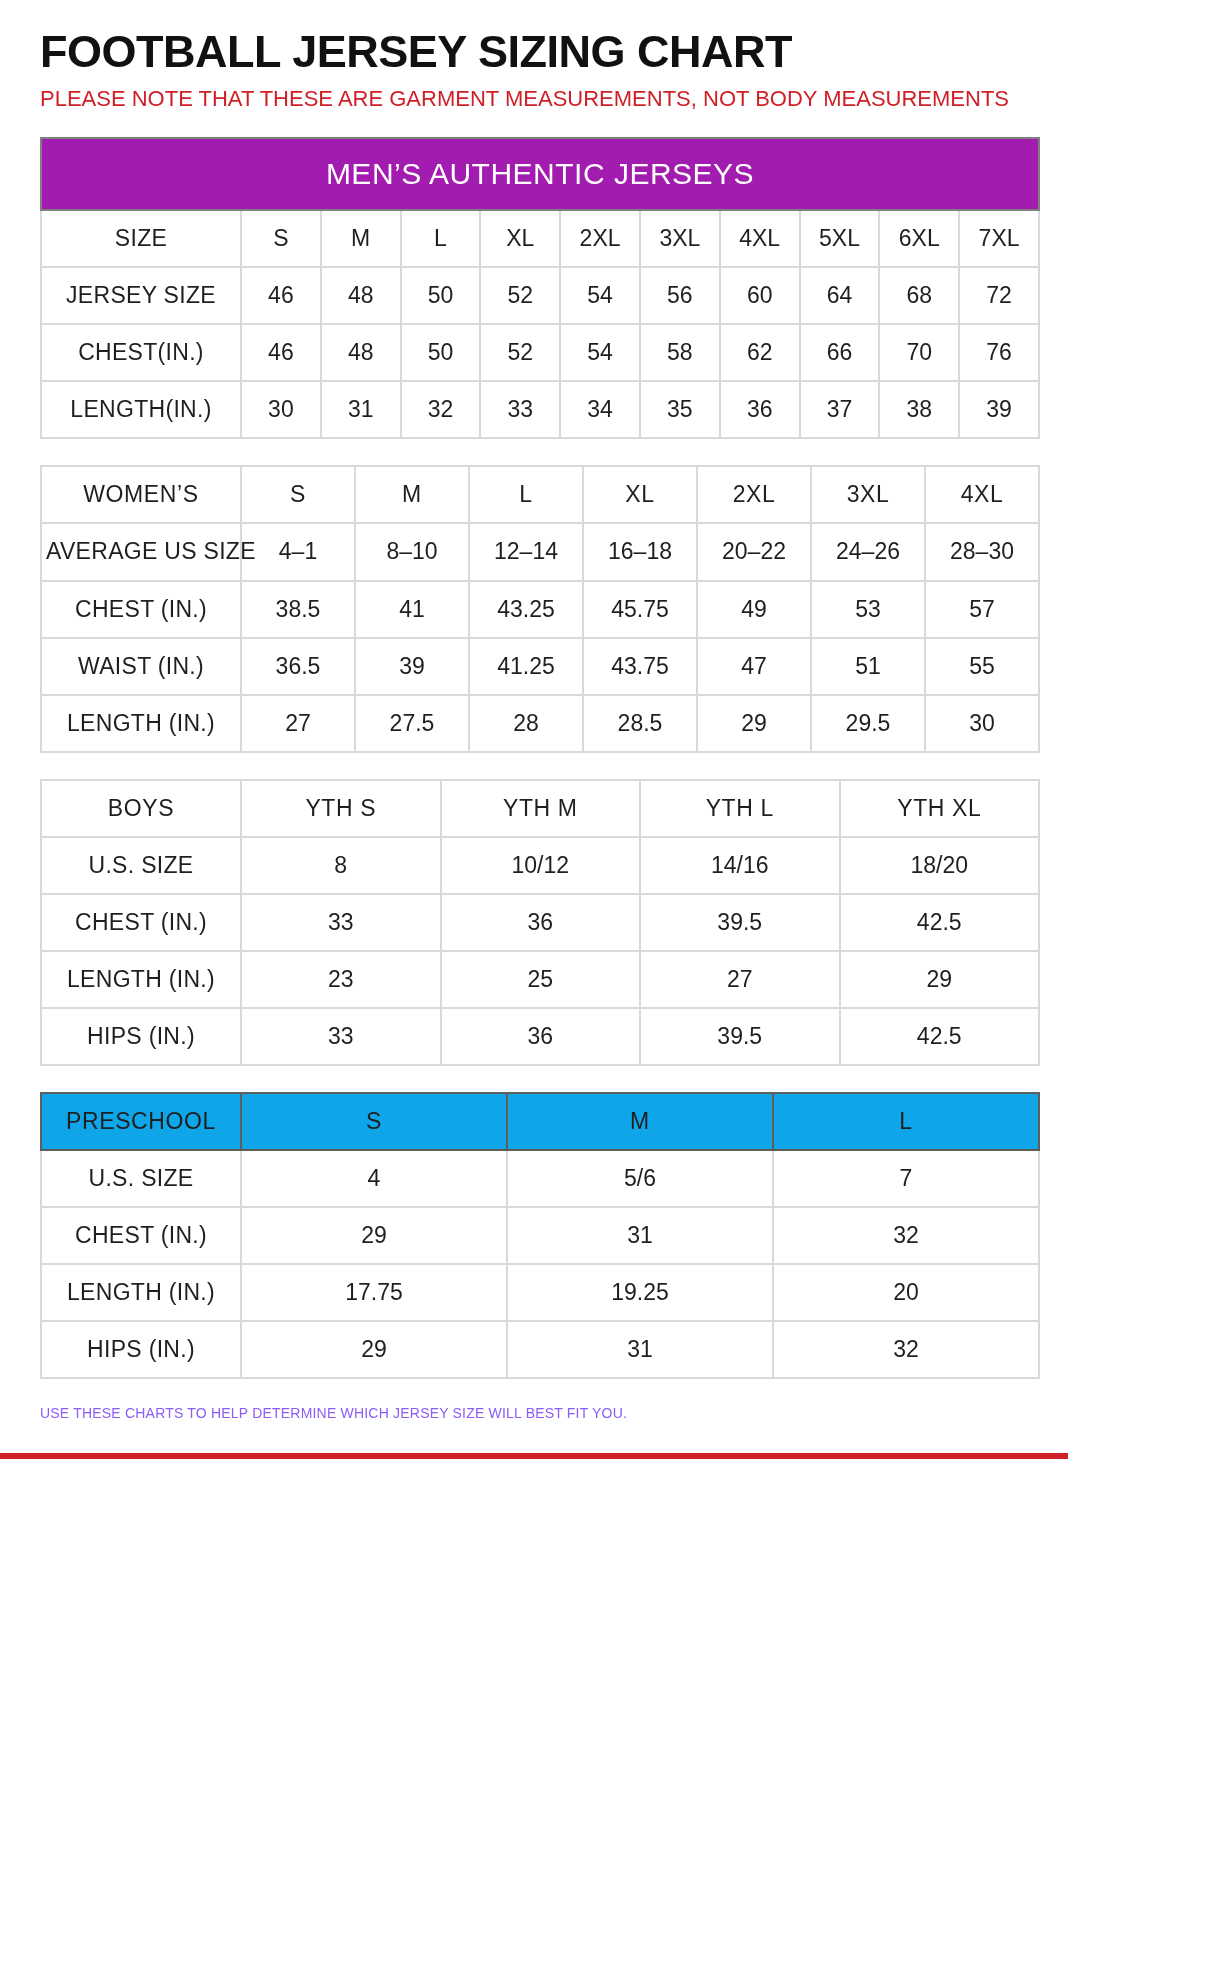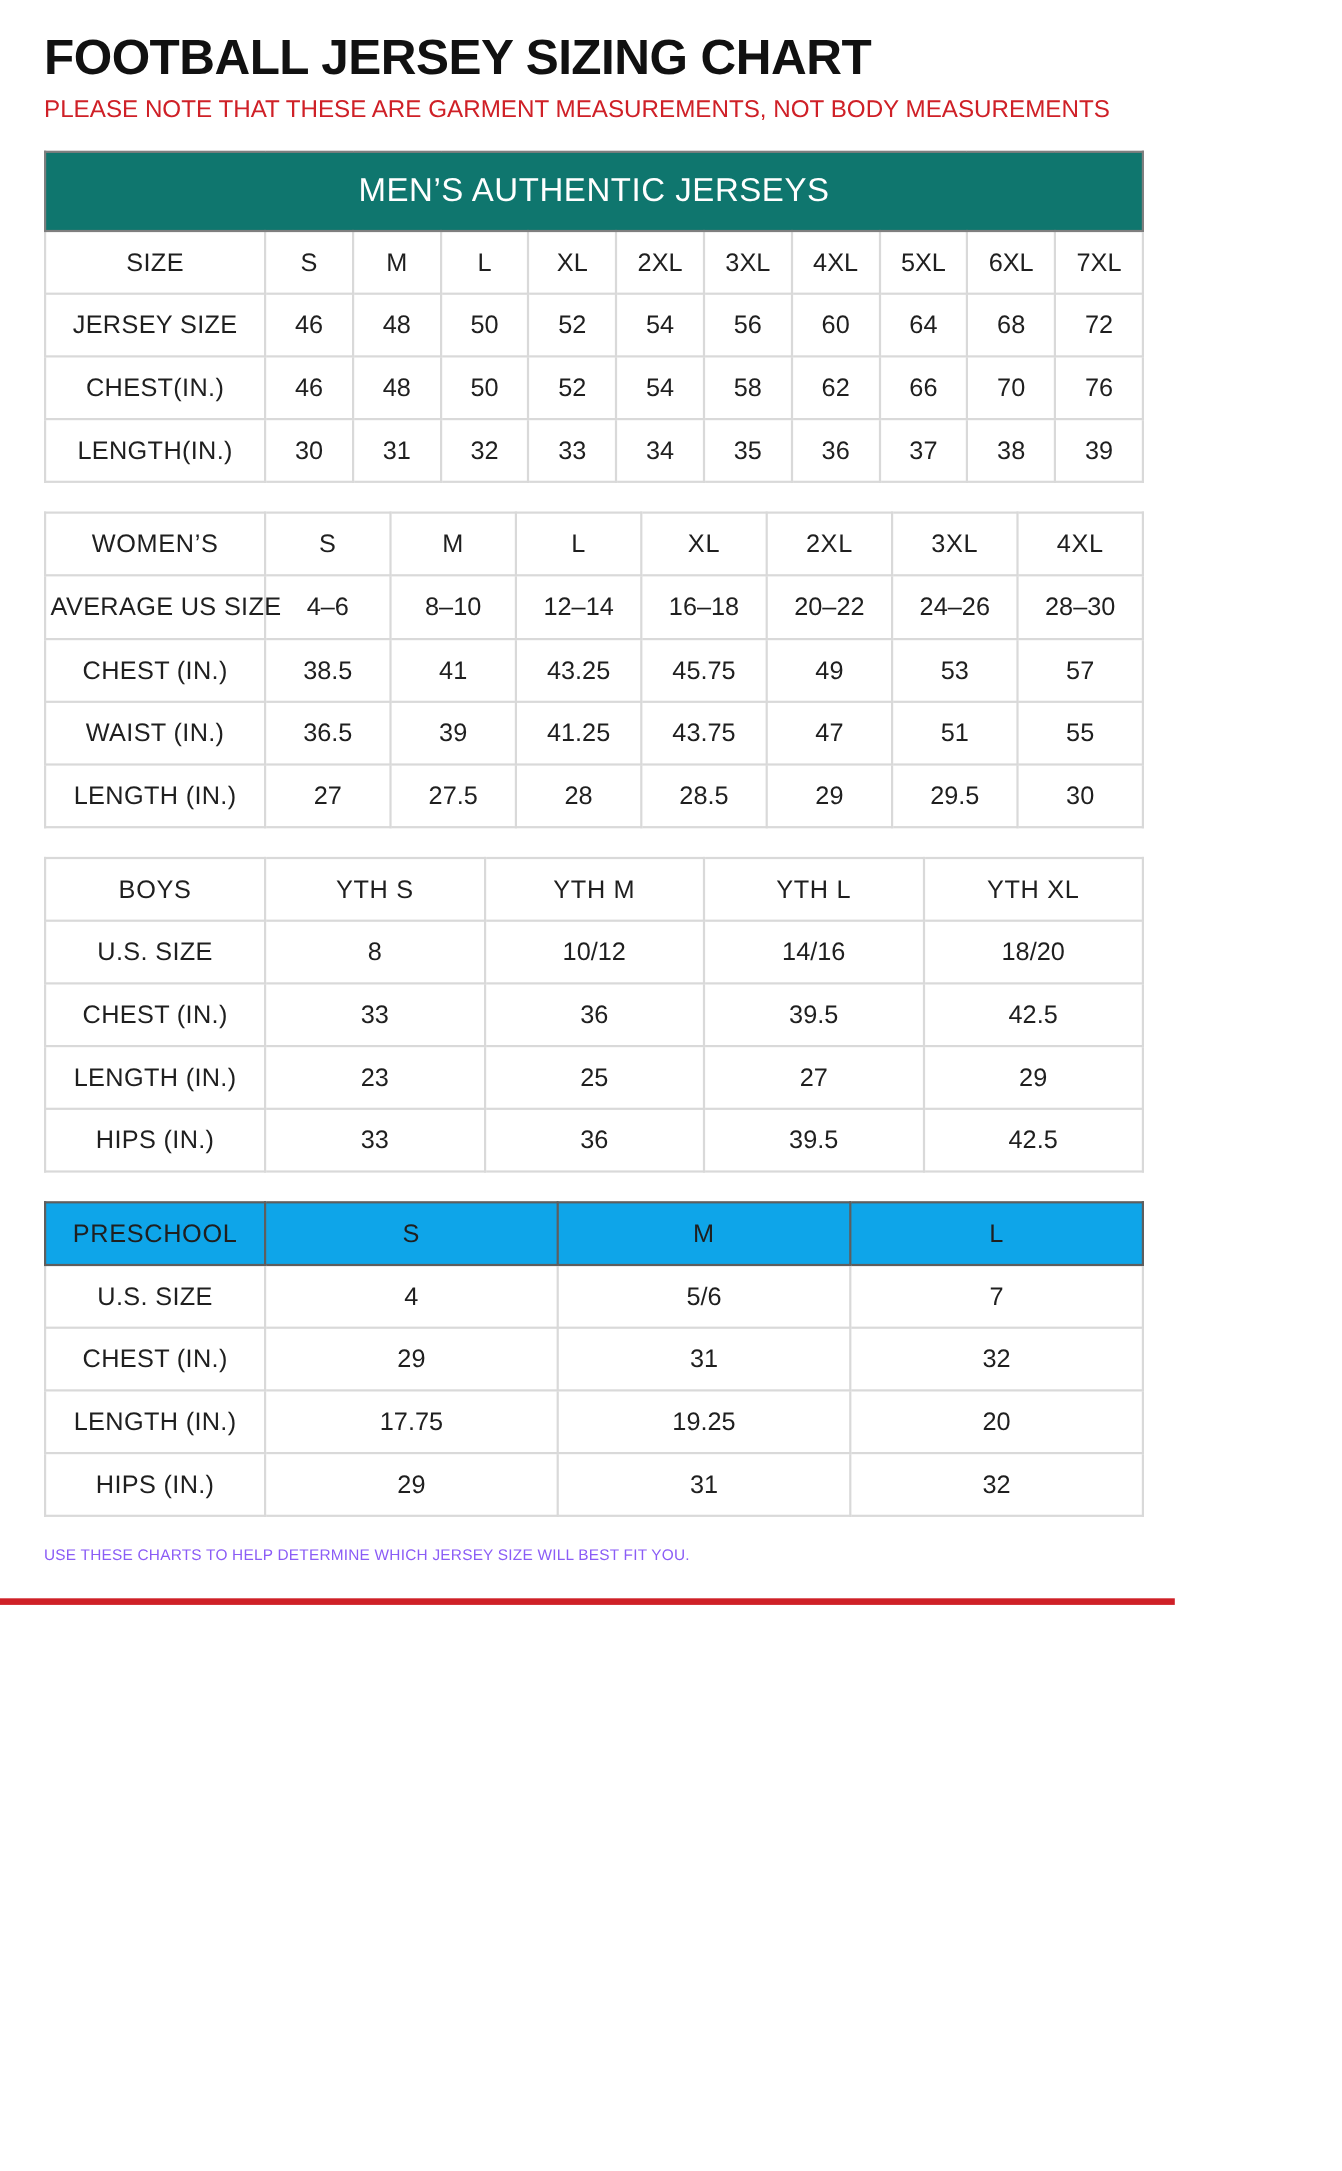--- a/index.html
+++ b/index.html
@@ -54,21 +54,21 @@
     vertical-align: middle;
     font-weight: normal;
     font-size: 23px;
     color: #1f1f1f;
     padding: 14px 4px;
     background: #ffffff;
     white-space: nowrap;
   }
   
   tr.banner td {
-    background: #0f766e;
+    background: #a21caf;
     color: #ffffff;
     font-size: 30px;
     letter-spacing: 0.5px;
     padding: 18px 4px;
     border-color: #7f7f7f;
   }
   
   td.hgrey {
     background: #7f7f7f;
     color: #ffffff;
@@ -207,21 +207,21 @@
         <td class="hgrey">S</td>
         <td class="hgrey">M</td>
         <td class="hgrey">L</td>
         <td class="hgrey">XL</td>
         <td class="hgrey">2XL</td>
         <td class="hgrey">3XL</td>
         <td class="hgrey">4XL</td>
       </tr>
       <tr>
         <td class="rowlabel center">AVERAGE US SIZE</td>
-        <td>4–6</td>
+        <td>4–1</td>
         <td>8–10</td>
         <td>12–14</td>
         <td>16–18</td>
         <td>20–22</td>
         <td>24–26</td>
         <td>28–30</td>
       </tr>
       <tr>
         <td class="rowlabel">CHEST (IN.)</td>
         <td>38.5</td>

